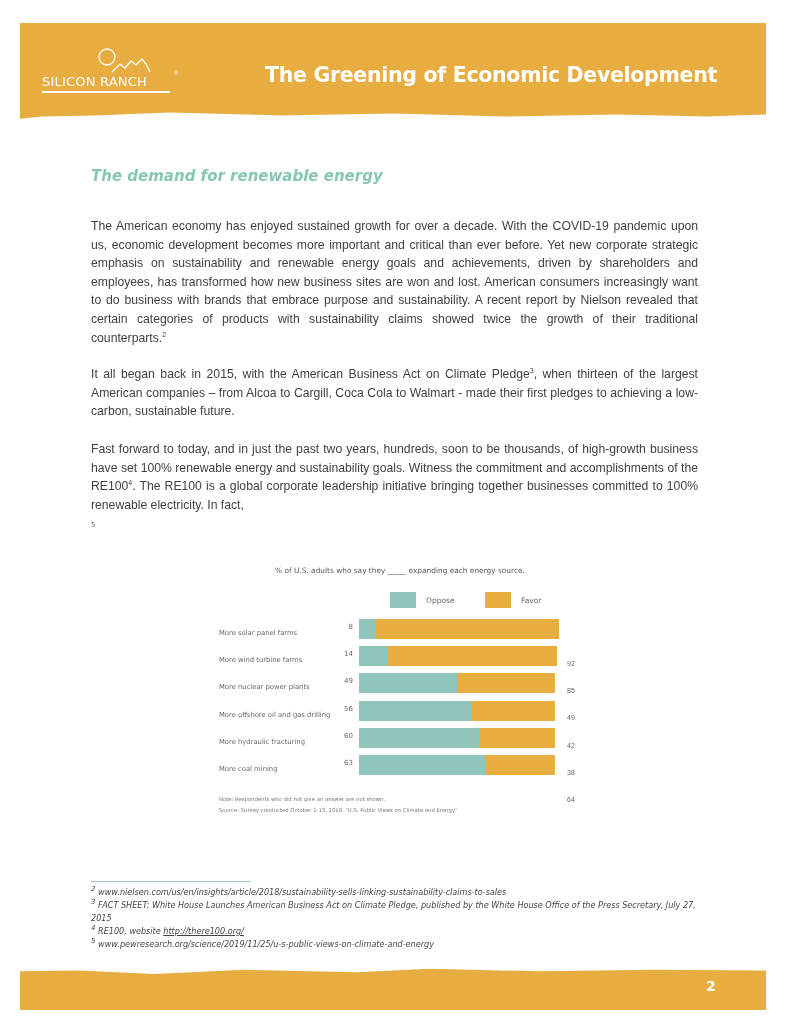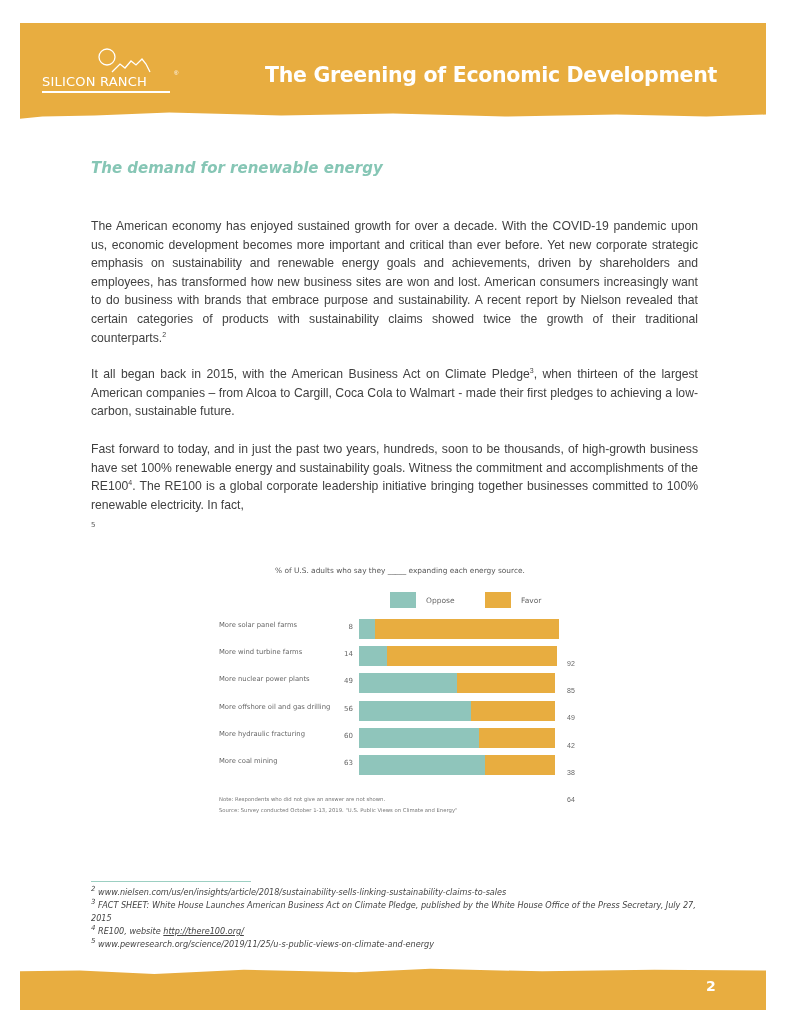--- a/index.html
+++ b/index.html
@@ -18,21 +18,21 @@
     font-family: "DejaVu Sans", sans-serif; font-size: 13px; letter-spacing: 0.2px; font-weight: normal;
   }
   .logo-underline { position: absolute; left: 0; top: 45px; width: 128px; height: 1.5px; background: #fff; }
   .logo-reg { position: absolute; left: 132px; top: 24px; color: #fff; font-size: 6px; }
   .header-title {
     position: absolute; left: 265px; top: 63px; color: #fff;
     font-family: "DejaVu Sans", sans-serif; font-weight: bold; font-size: 20.5px; letter-spacing: -0.3px;
   }
 
   .section-title {
-    position: absolute; left: 91px; top: 159px; color: #86c6b5;
+    position: absolute; left: 91px; top: 167px; color: #86c6b5;
     font-family: "DejaVu Sans", sans-serif; font-weight: bold; font-style: italic; font-size: 15px;
   }
   .para {
     position: absolute; left: 91px; width: 607px; font-family: Liberation Sans, sans-serif;
     font-size: 12.2px; line-height: 18.6px; color: #3f3f3f; text-align: justify; margin-top: 12px;
   }
   .para.p1 { top: 205px; }
   .para.p2 { top: 353px; }
   .para.p3 { top: 428px; }
   sup { font-size: 7px; vertical-align: super; line-height: 0; }
@@ -41,21 +41,21 @@
   .chart { position: absolute; left: 195px; top: 540px; width: 410px; height: 305px; background: #fff; }
   .chart-title {
     position: absolute; left: 0; width: 410px; top: 26px; text-align: center;
     font-family: "DejaVu Sans", sans-serif; font-size: 7.4px; color: #555; font-weight: normal;
   }
   .legend { position: absolute; top: 52px; left: 195px; height: 17px; }
   .legend-item { position: absolute; top: 0; display: flex; align-items: center; justify-content: flex-end; }
   .legend-swatch { width: 26px; height: 16px; }
   .legend-label { font-size: 7.5px; color: #666; margin-left: 10px; font-family: "DejaVu Sans", sans-serif; }
   .bar-row { position: absolute; left: 0; width: 410px; height: 20px; }
-  .bar-label { position: absolute; left: 24px; top: 2px; font-size: 6.8px; color: #666; font-family: "DejaVu Sans", sans-serif; white-space: nowrap; }
+  .bar-label { position: absolute; left: 24px; top: 10px; font-size: 6.8px; color: #666; font-family: "DejaVu Sans", sans-serif; white-space: nowrap; }
   .bar-oppose-val { position: absolute; left: 136px; width: 22px; text-align: right; top: 4px; font-size: 7px; color: #666; font-family: "DejaVu Sans", sans-serif; }
   .bar-track { position: absolute; left: 164px; top: 0; height: 20px; display: flex; }
   .bar-seg { height: 20px; }
   .bar-favor-val { position: absolute; left: 372px; top: 8px; font-size: 7px; color: #666; font-family: Liberation Sans, sans-serif; margin-top: 33px; }
   .chart-note { position: absolute; left: 24px; top: 256px; font-size: 5.3px; color: #777; font-family: "DejaVu Sans", sans-serif; }
   .chart-source { position: absolute; left: 24px; top: 267px; font-size: 5.3px; color: #777; font-family: "DejaVu Sans", sans-serif; }
 
   .fn-rule { position: absolute; left: 91px; top: 881px; width: 160px; height: 1px; background: #9ccfc2; }
   .footnotes {
     position: absolute; left: 91px; top: 886px; width: 610px; font-family: "DejaVu Sans", sans-serif;

